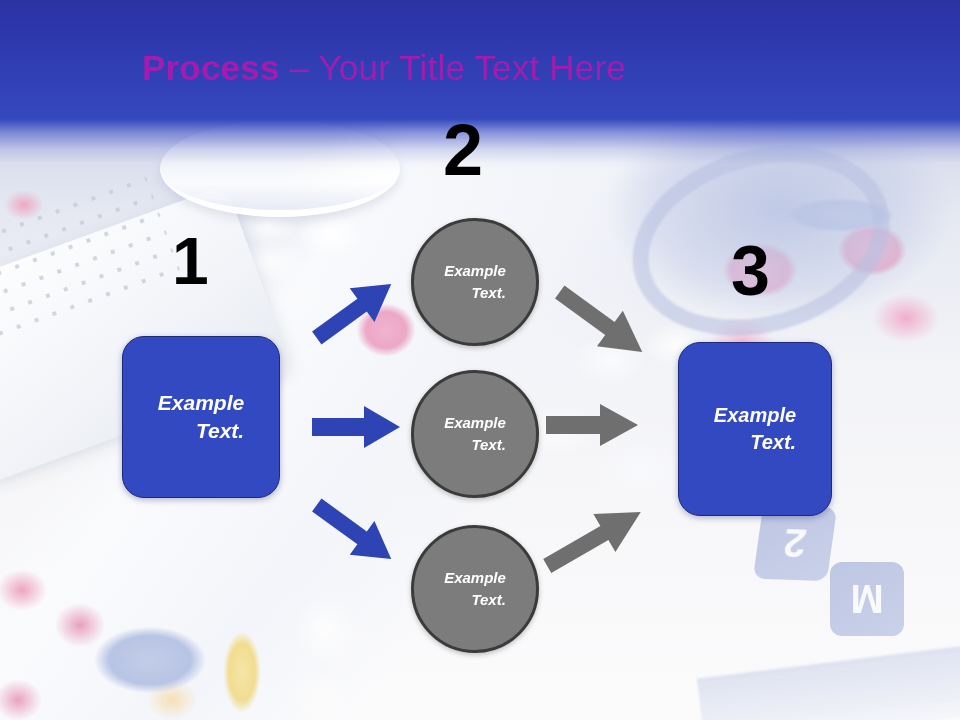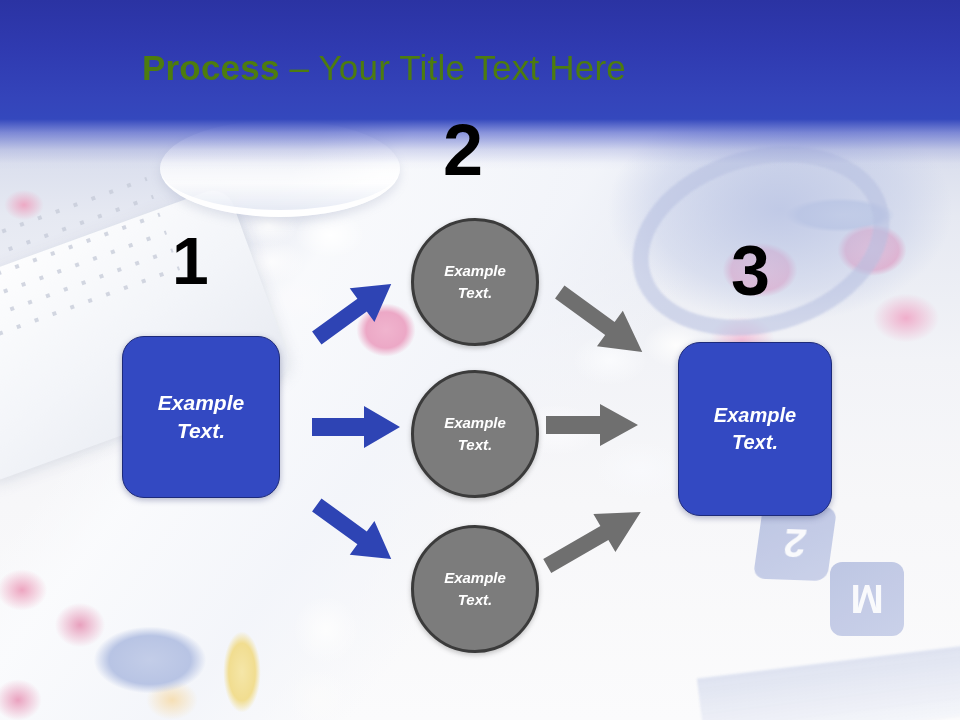--- a/index.html
+++ b/index.html
@@ -143,21 +143,21 @@
       rgba(130,140,210,0.30) 88%,
       rgba(190,196,230,0.08) 96%,
       rgba(255,255,255,0) 100%);
   }
 
   .slide-title {
     position: absolute;
     left: 0; top: 48px;
     width: 768px;
     text-align: center;
-    color: #4d7c0f;
+    color: #a21caf;
     font-size: 35px;
     letter-spacing: 0.2px;
     white-space: pre;
   }
   .slide-title .strong { font-weight: bold; }
 
   
   .step-num {
     position: absolute;
     color: #000000;
@@ -213,21 +213,21 @@
 
   
   .arrow { position: absolute; }
   .arrow.a-up    { left: 306px; top: 276px; }
   .arrow.a-mid   { left: 312px; top: 402px; }
   .arrow.a-down  { left: 306px; top: 497px; }
   .arrow.b-down  { left: 548px; top: 284px; }
   .arrow.b-mid   { left: 546px; top: 400px; }
   .arrow.b-up    { left: 538px; top: 500px; }
 
-  .box-text-line { display: block; }
+  .box-text-line { display: block; text-align: right; }
 </style>
 </head>
 <body>
 
 <div id="slide">
 
   <div class="photo-bg"></div>
   <div class="device-body"></div>
   <div class="keypad"></div>
   <div class="scale-dish"></div>

